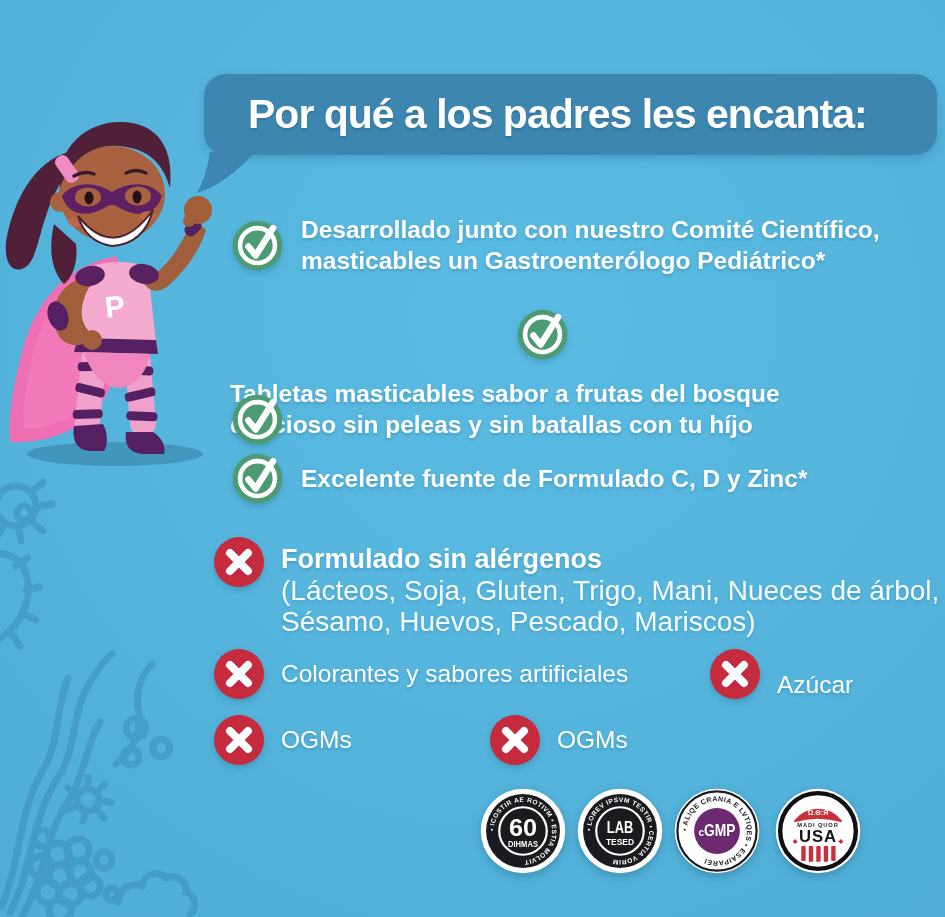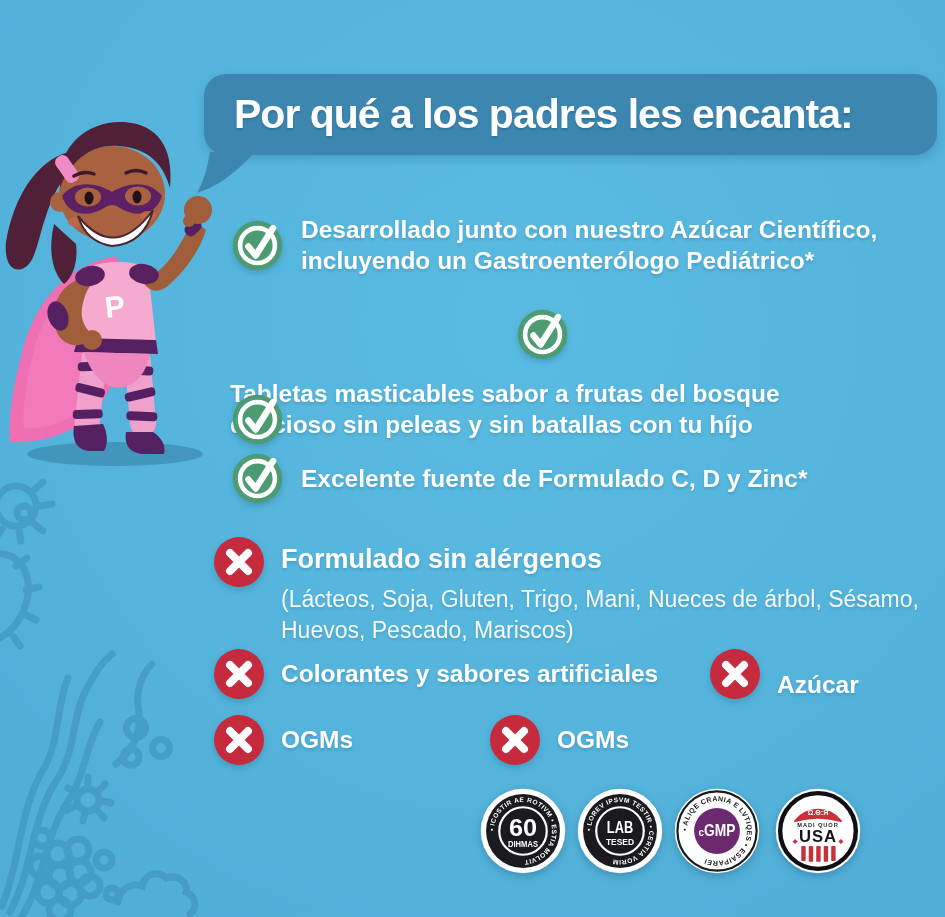--- a/index.html
+++ b/index.html
@@ -11,21 +11,21 @@
     overflow: hidden;
     background: radial-gradient(circle at 55% 35%, #5ABBE2 0%, #54B4DC 55%, #4FADD6 100%);
     font-family: "Liberation Sans", sans-serif;
   }
   .doodles { position: absolute; inset: 0; pointer-events: none; }
 
   
   .bubble {
     position: absolute; left: 204px; top: 74px; width: 733px; height: 81px;
     background: #3D86AF; border-radius: 22px;
-    display: flex; align-items: center; padding-left: 30px;
+    display: flex; align-items: center; padding-left: 44px;
     box-shadow: 0 4px 10px rgba(25,75,105,0.22);
   }
   .bubble h1 {
     margin: 0; color: #fff; font-size: 41px; font-weight: bold;
     letter-spacing: -1px; white-space: nowrap;
     text-shadow: 0 2px 2px rgba(25,70,100,0.28);
   }
   .bubble-tail { position: absolute; left: 197px; top: 152px; }
 
   .character { position: absolute; left: -2px; top: 104px; }
@@ -46,27 +46,27 @@
   
   .x-badge svg { width: 50px; height: 50px; display: block;
     filter: drop-shadow(0 3px 3px rgba(25,70,100,0.25)); }
   .con-allergens { position: absolute; left: 214px; top: 537px; display: flex; gap: 17px; align-items: flex-start; }
   .con-allergens .text-block { padding-top: 7px; }
   .con-title {
     color: #fff; font-weight: bold; font-size: 27px;
     text-shadow: 0 2px 3px rgba(25,70,100,0.22);
   }
   .con-sub {
-    margin-top: 9px; color: rgba(255,255,255,0.95); font-weight: normal;
-    font-size: 23px; line-height: 31px; max-width: 680px;
+    color: rgba(255,255,255,0.95); font-weight: normal;
+    font-size: 28px; line-height: 31px; max-width: 680px;
     text-shadow: 0 2px 3px rgba(25,70,100,0.18);
   }
   .con-row { position: absolute; display: flex; align-items: center; gap: 17px; }
   .con-row .con-label {
-    color: #fff; font-weight: bold; font-size: 24.5px; white-space: nowrap;
+    color: #fff; font-weight: normal; font-size: 24.5px; white-space: nowrap;
     text-shadow: 0 2px 3px rgba(25,70,100,0.22);
   }
   .con-row.r2a { left: 214px; top: 649px; }
   .con-row.r2b { left: 710px; top: 649px; align-items: flex-end; }
   .con-row.r3a { left: 214px; top: 715px; }
   .con-row.r3b { left: 490px; top: 715px; }
 
   
   .badge { position: absolute; top: 787px; width: 88px; height: 88px;
     filter: drop-shadow(0 3px 4px rgba(20,60,90,0.30)); }
@@ -177,21 +177,21 @@
 
   <div>
     <div class="pro-row r1">
       <span class="check-badge">
         <svg viewBox="0 0 60 60">
             <circle cx="30" cy="30" r="27" fill="#4C9B72"></circle>
             <circle cx="30" cy="30" r="19" fill="none" stroke="#fff" stroke-width="5"></circle>
             <path d="M20,31 L28,41 L47,11" stroke="#fff" stroke-width="7" fill="none" stroke-linecap="round" stroke-linejoin="round"></path>
           </svg>
       </span>
-      <span class="pro-text">Desarrollado junto con nuestro Azúcar Científico, incluyendo un Gastroenterólogo Pediátrico*</span>
+      <span class="pro-text">Desarrollado junto con nuestro Comité Científico, masticables un Gastroenterólogo Pediátrico*</span>
     </div>
     <div class="pro-row r2">
       <span class="check-badge">
         <svg viewBox="0 0 60 60">
             <circle cx="30" cy="30" r="27" fill="#4C9B72"></circle>
             <circle cx="30" cy="30" r="19" fill="none" stroke="#fff" stroke-width="5"></circle>
             <path d="M20,31 L28,41 L47,11" stroke="#fff" stroke-width="7" fill="none" stroke-linecap="round" stroke-linejoin="round"></path>
           </svg>
       </span>
       <span class="pro-text">Tabletas masticables sabor a frutas del bosque delicioso sin peleas y sin batallas con tu híjo</span>

